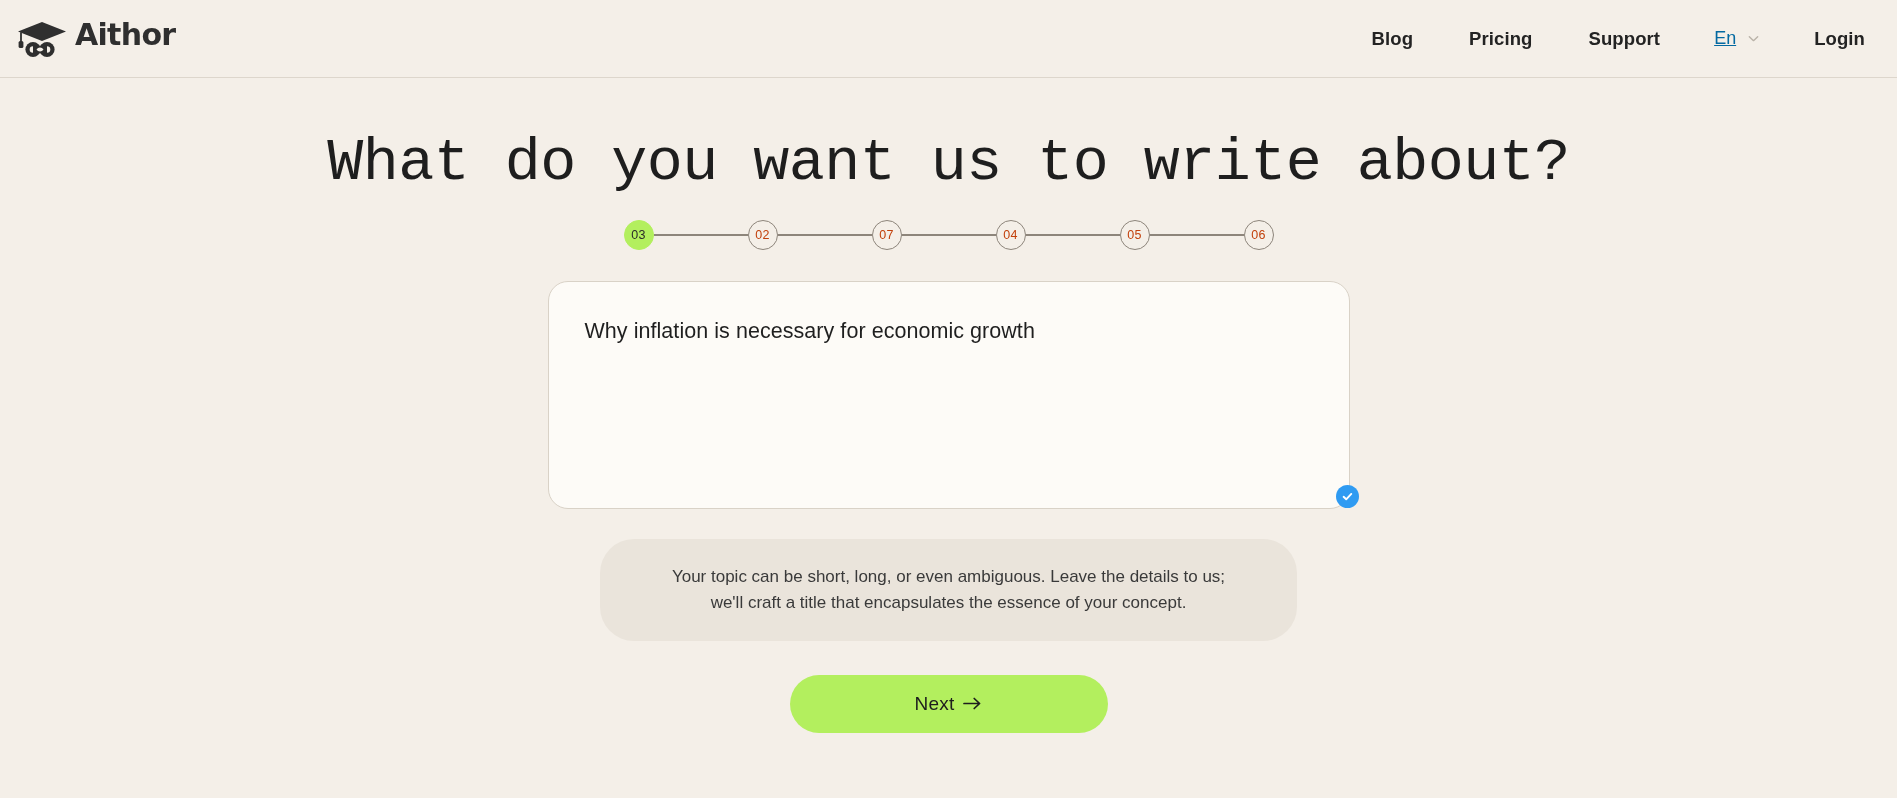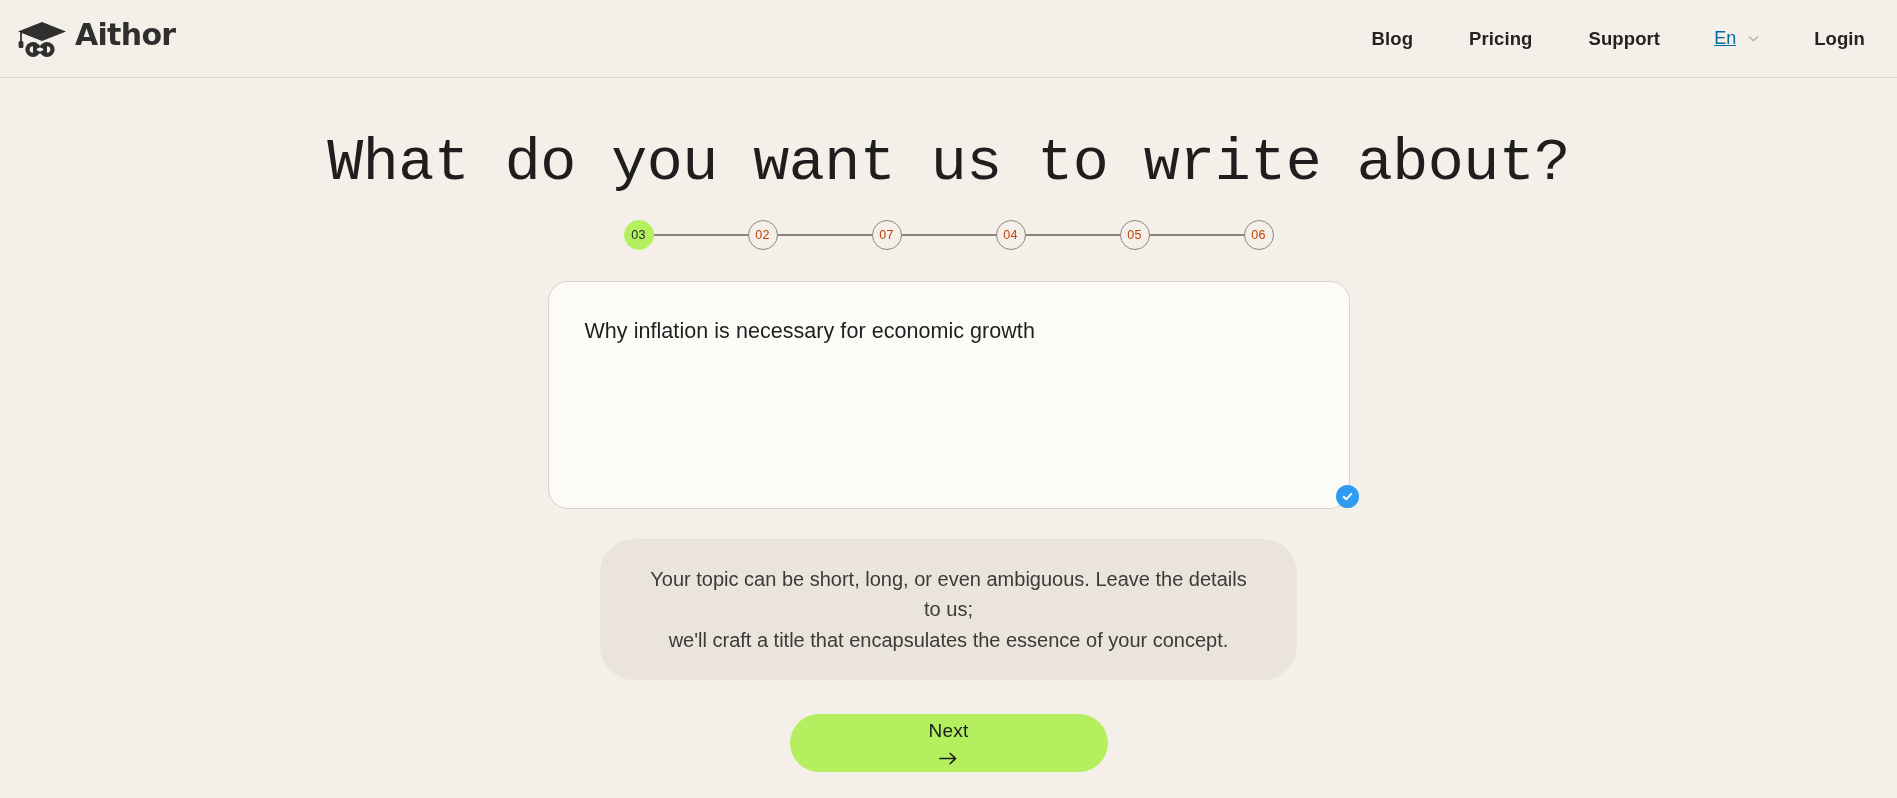--- a/index.html
+++ b/index.html
@@ -166,21 +166,21 @@
   .check-badge svg { display: block; }
 
   
   .hint {
     margin-top: 30px;
     width: 697px;
     background: #eae4db;
     border-radius: 34px;
     padding: 25px 40px;
     text-align: center;
-    font-size: 20px;
+    font-size: 17px;
     line-height: 1.52;
     color: #3a3a3a;
   }
 
   
   .next-btn {
     margin-top: 34px;
     width: 318px;
     height: 58px;
     border: none;
@@ -188,21 +188,20 @@
     background: #b3ef5e;
     color: #1d1d1d;
     font-family: "Liberation Sans", sans-serif;
     font-size: 19px;
     letter-spacing: 0.2px;
     cursor: pointer;
     display: flex;
     align-items: center;
     justify-content: center;
     gap: 9px;
-    flex-direction: column;
   }
   .arrow-icon { display: block; }
 </style>
 </head>
 <body>
 
 <div class="header">
 
   <div class="logo">
     <span>

